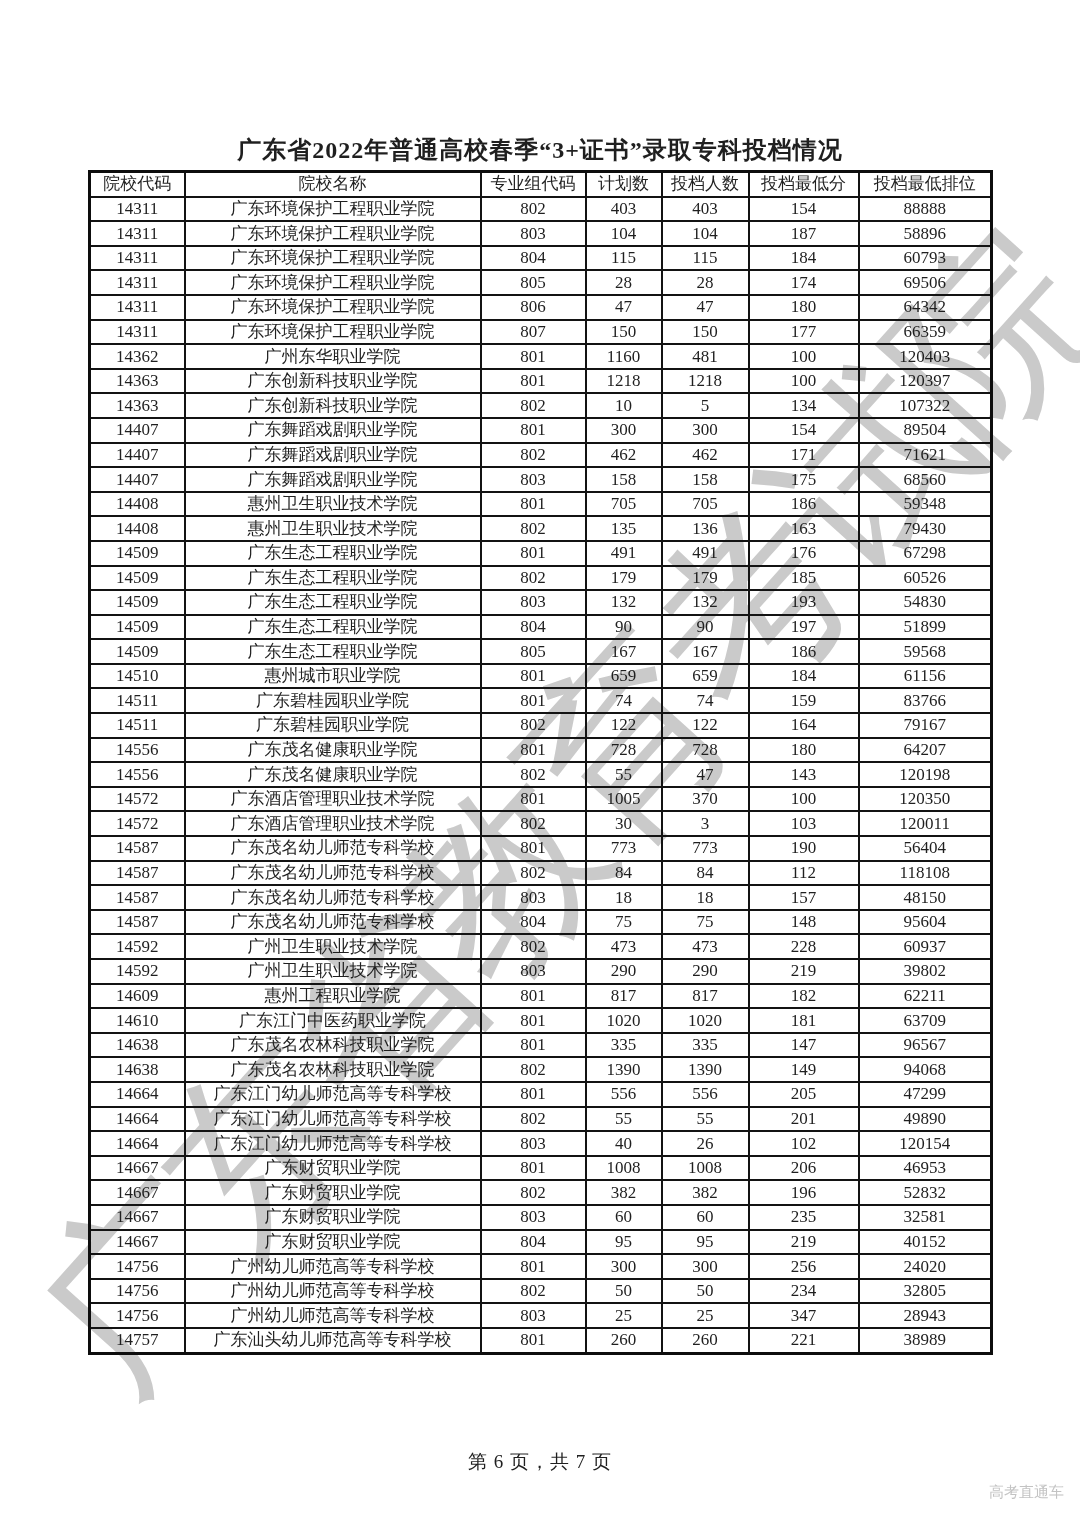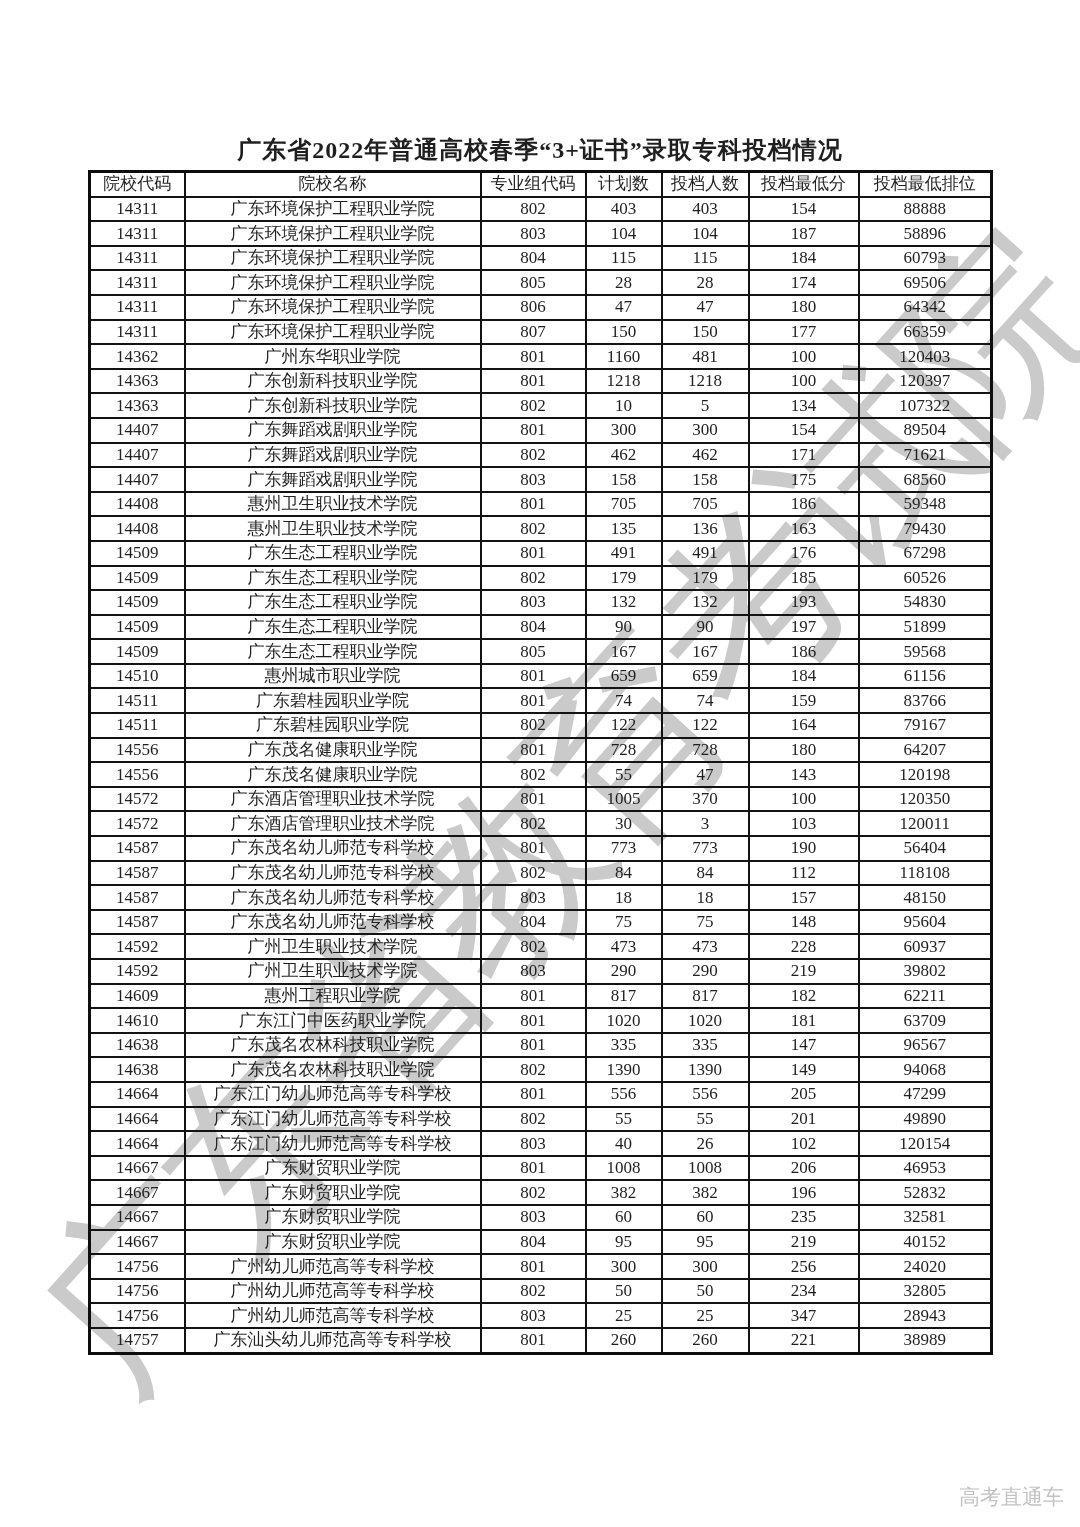--- a/index.html
+++ b/index.html
@@ -80,21 +80,21 @@
     width: 100%;
     text-align: center;
     font-size: 19px;
     letter-spacing: 1px;
     z-index: 2;
   }
   .brand {
     position: absolute;
     top: 1483px;
     right: 16px;
-    font-size: 21px;
+    font-size: 15px;
     color: #c3c3c3;
     font-family: "Liberation Sans", "DejaVu Sans", sans-serif;
     z-index: 2;
   }
 </style>
 </head>
 <body>
 
 <div class="page">
 
@@ -543,16 +543,17 @@
           <td>广东汕头幼儿师范高等专科学校</td>
           <td>801</td>
           <td>260</td>
           <td>260</td>
           <td>221</td>
           <td>38989</td>
         </tr>
       </tbody>
   </table>
 
+  <div class="page-num">第 6 页，共 7 页</div>
 
   <div class="brand">高考直通车</div>
 
 </div>
 
 </body></html>

